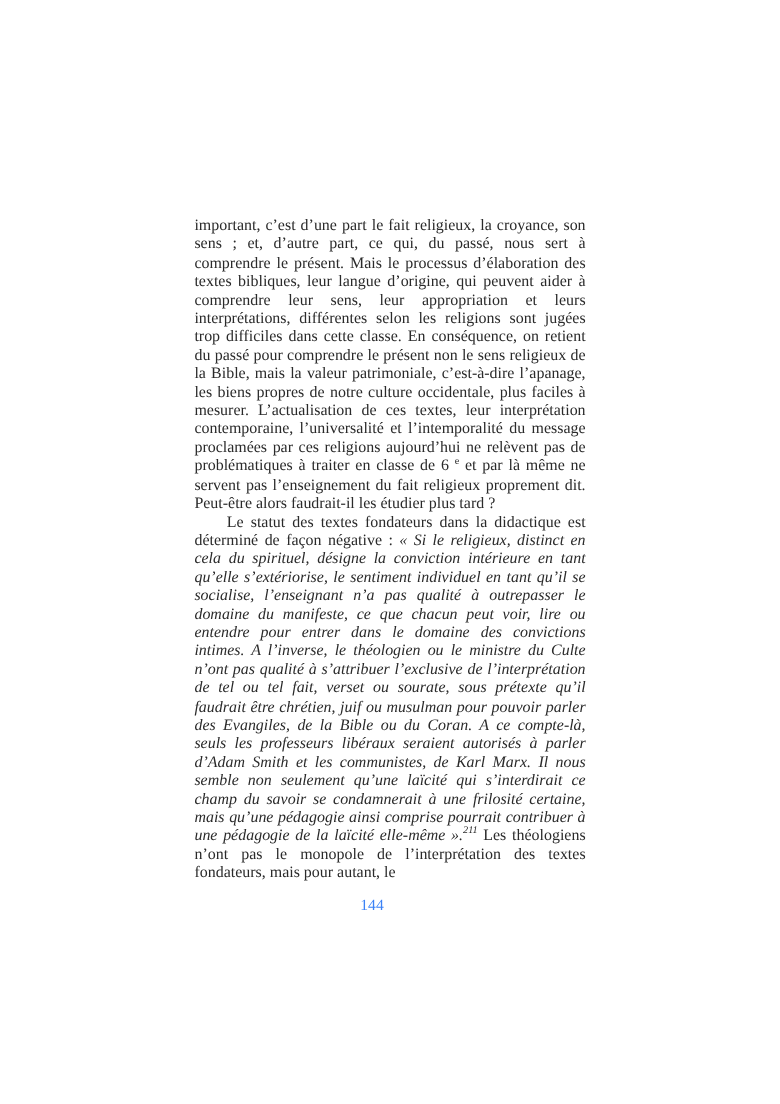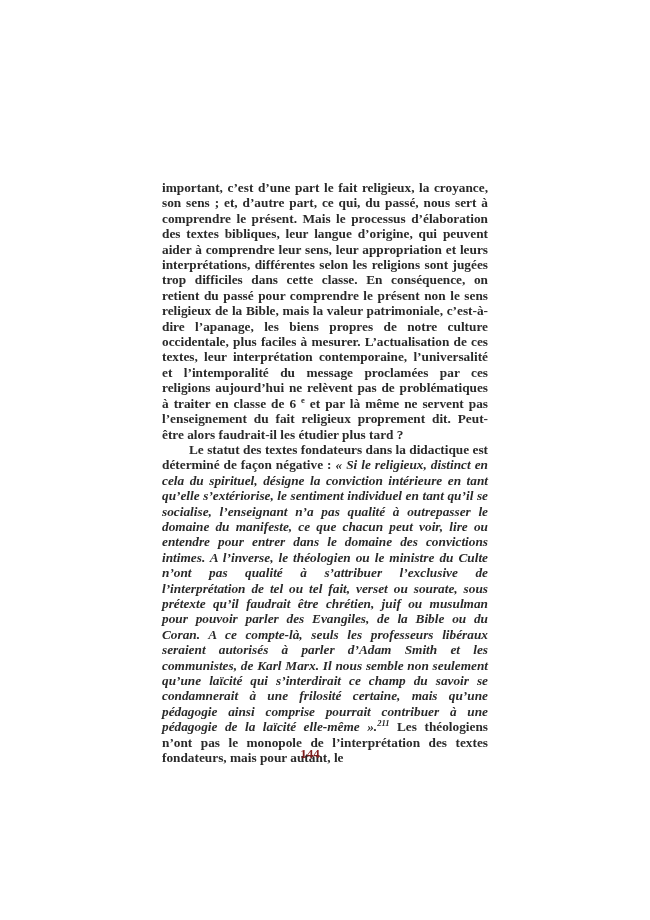--- a/index.html
+++ b/index.html
@@ -8,21 +8,20 @@
     background: #ffffff;
   }
   .page {
     position: relative;
     width: 650px;
     height: 880px;
     background: #ffffff;
     overflow: hidden;
     font-family: "Liberation Serif", "DejaVu Serif", serif;
     color: #2a2a2a;
-    font-weight: bold;
   }
   .text-block {
     position: absolute;
     left: 162px;
     top: 180px;
     width: 326px;
     font-size: 13.3px;
     line-height: 15.4px;
     text-align: justify;
   }
@@ -44,21 +43,21 @@
   }
   .page-number {
     position: absolute;
     left: 162px;
     top: 746px;
     width: 326px;
     text-align: center;
     transform: translateX(-15px);
     font-size: 13px;
     line-height: 15px;
-    color: #7f1d1d;
+    color: #3b82f6;
   }
 </style>
 </head>
 <body>
 
 <div class="page">
   <div class="text-block">
     <p class="para first"><span>important, c’est d’une part le fait religieux, la croyance, son sens ; et, d’autre part, ce qui, du passé, nous sert à comprendre le présent. Mais le processus d’élaboration des textes bibliques, leur langue d’origine, qui peuvent aider à comprendre leur sens, leur appropriation et leurs interprétations, différentes selon les religions sont jugées trop difficiles dans cette classe. En conséquence, on retient du passé pour comprendre le présent non le sens religieux de la Bible, mais la valeur patrimoniale, c’est-à-dire l’apanage, les biens propres de notre culture occidentale, plus faciles à mesurer. L’actualisation de ces textes, leur interprétation contemporaine, l’universalité et l’intemporalité du message proclamées par ces religions aujourd’hui ne relèvent pas de problématiques à traiter en classe de 6 </span><sup class="fnref">e</sup><span> et par là même ne servent pas l’enseignement du fait religieux proprement dit. Peut-être alors faudrait-il les étudier plus tard ?</span></p>
     <p class="para second"><span>Le statut des textes fondateurs dans la didactique est déterminé de façon négative : </span><span class="italic">« Si le religieux, distinct en cela du spirituel, désigne la conviction intérieure en tant qu’elle s’extériorise, le sentiment individuel en tant qu’il se socialise, l’enseignant n’a pas qualité à outrepasser le domaine du manifeste, ce que chacun peut voir, lire ou entendre pour entrer dans le domaine des convictions intimes. A l’inverse, le théologien ou le ministre du Culte n’ont pas qualité à s’attribuer l’exclusive de l’interprétation de tel ou tel fait, verset ou sourate, sous prétexte qu’il faudrait être chrétien, juif ou musulman pour pouvoir parler des Evangiles, de la Bible ou du Coran. A ce compte-là, seuls les professeurs libéraux seraient autorisés à parler d’Adam Smith et les communistes, de Karl Marx. Il nous semble non seulement qu’une laïcité qui s’interdirait ce champ du savoir se condamnerait à une frilosité certaine, mais qu’une pédagogie ainsi comprise pourrait contribuer à une pédagogie de la laïcité elle-même ».</span><sup class="fnref italic">211</sup><span> Les théologiens n’ont pas le monopole de l’interprétation des textes fondateurs, mais pour autant, le</span></p>
   </div>

